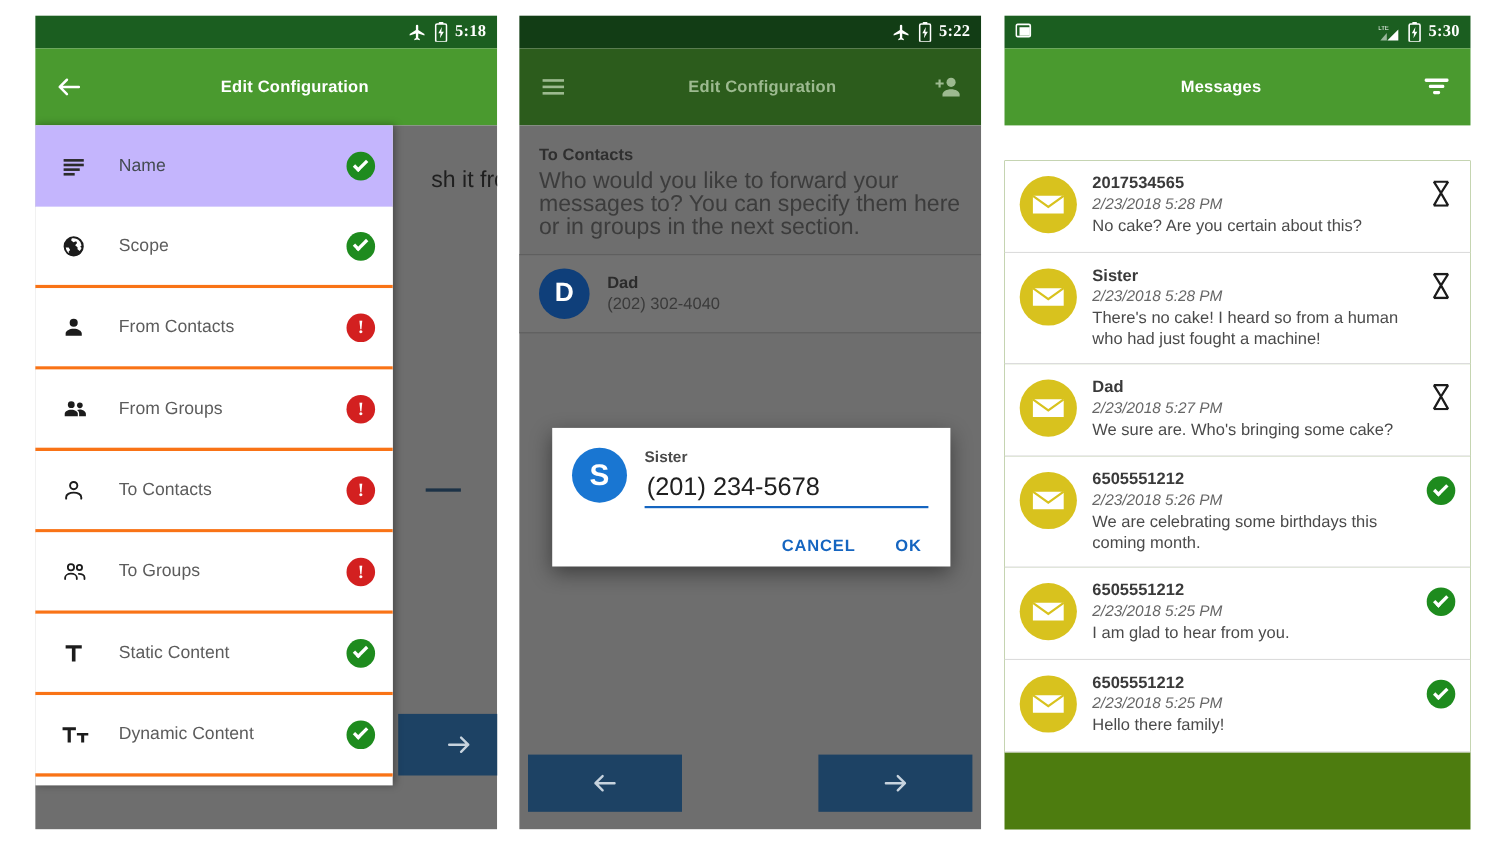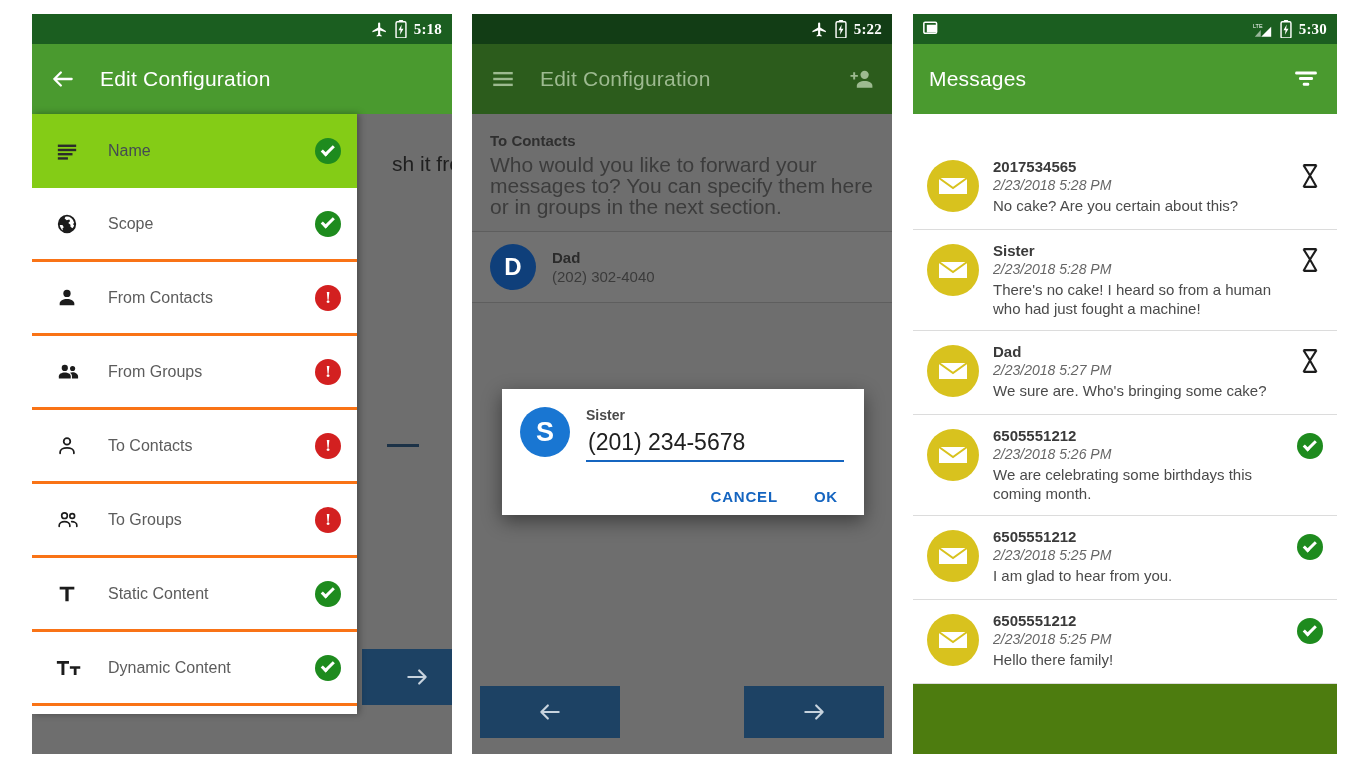--- a/index.html
+++ b/index.html
@@ -50,25 +50,26 @@
     position: relative;
     height: 70px;
     background: #4a9a2f;
     display: flex;
     align-items: center;
     padding: 0 16px;
     color: #ffffff;
   }
   .toolbar.dim { background: #2c5c1c; }
   .toolbar .title {
-    font-size: 21px;
-    font-weight: normal;
+    font-size: 15px;
+    font-weight: bold;
     margin-left: 22px;
     flex: 1;
     letter-spacing: .2px;
+    text-align: center;
   }
   .toolbar.dim .title { color: #9dba90; }
   .toolbar .title.nomargin { margin-left: 0; }
   .tb-btn { width: 30px; height: 30px; display:flex; align-items:center; justify-content:center; cursor: pointer; }
 
   
   .p1-body { position: relative; height: 640px; background: #6e6e6e; }
   .p1-bgtext {
     position: absolute;
     left: 360px; top: 38px;
@@ -99,21 +100,21 @@
     box-shadow: 2px 0 7px rgba(0,0,0,.35);
   }
   .drawer-item {
     height: 74px;
     display: flex;
     align-items: center;
     padding: 0 16px 0 24px;
     border-bottom: 3px solid #f97316;
     background: #ffffff;
   }
-  .drawer-item.selected { background: #84cc16; border-bottom: none; }
+  .drawer-item.selected { background: #c4b5fd; border-bottom: none; }
   .drawer-item .di-icon {
     width: 30px; display: flex; align-items: center; justify-content: flex-start;
   }
   .drawer-item .di-label {
     flex: 1;
     margin-left: 22px;
     font-size: 16px;
     color: #5c5c5c;
   }
   .drawer-item.selected .di-label { color: #444b52; }

